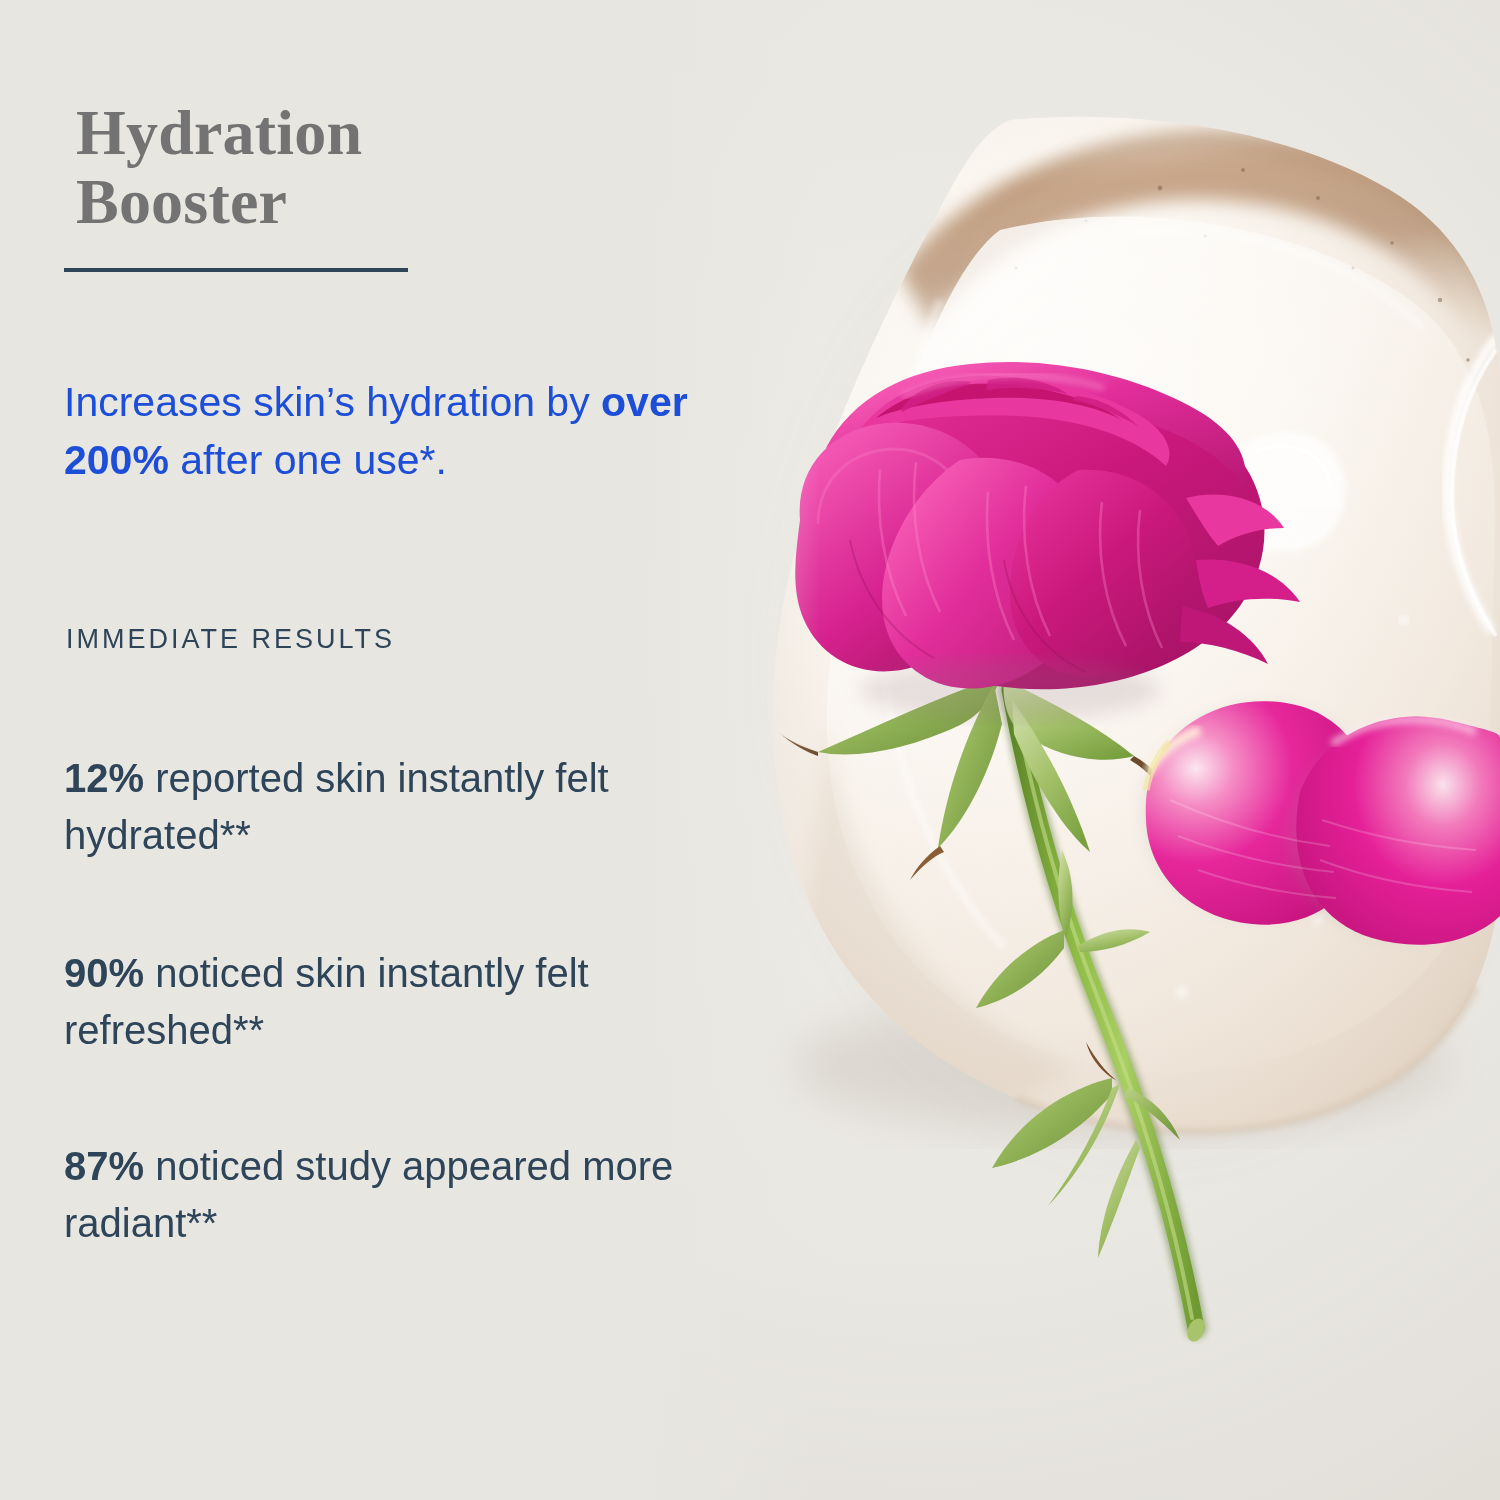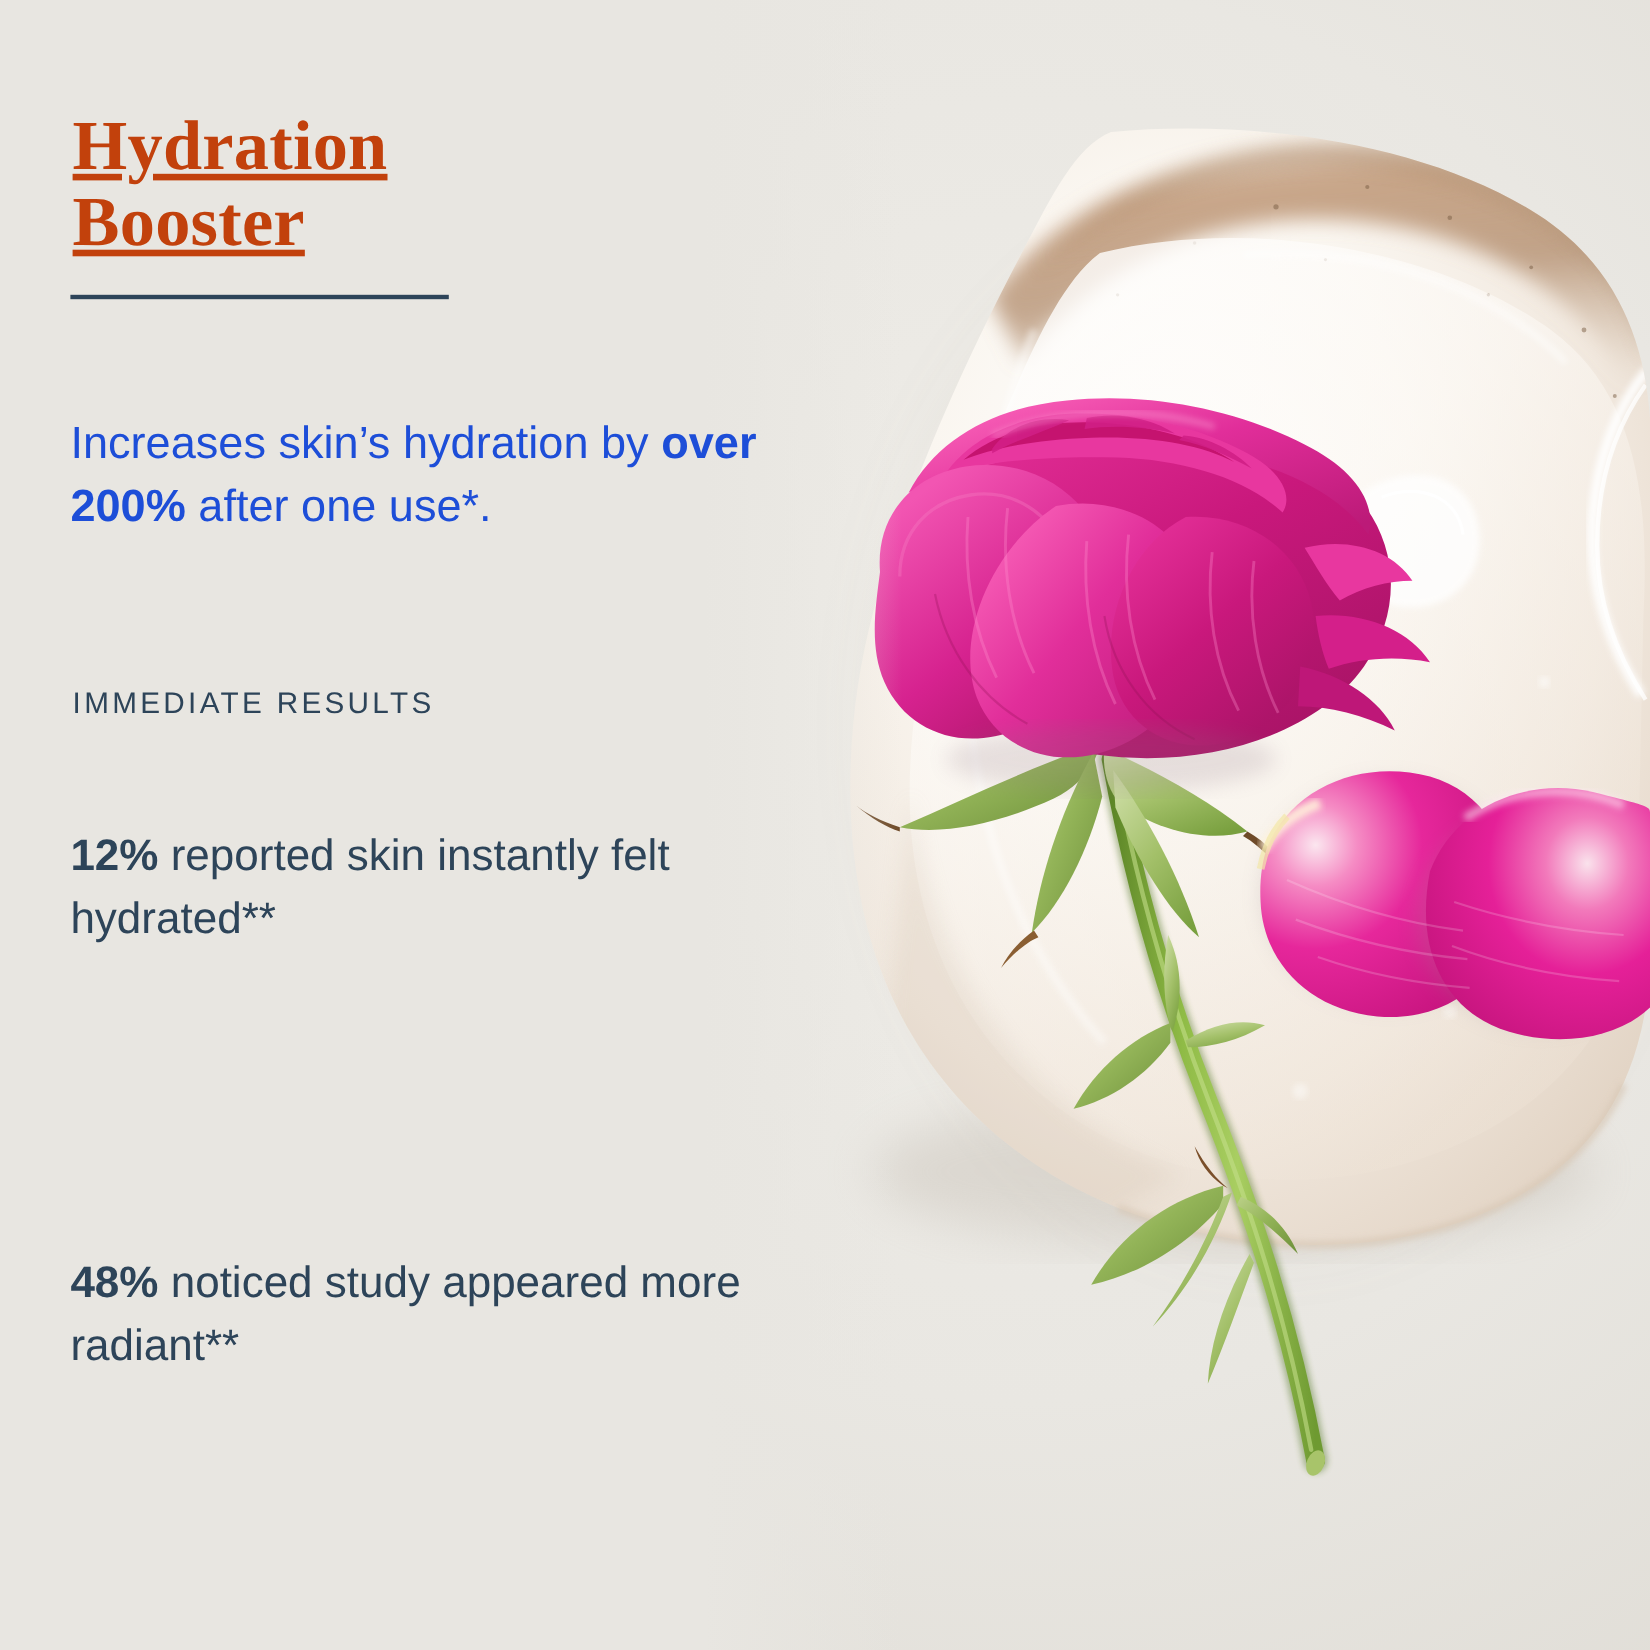--- a/index.html
+++ b/index.html
@@ -28,30 +28,29 @@
   
   #text-col {
     position: absolute;
     left: 0; top: 0;
     width: 800px;
     height: 1500px;
   }
 
   .title {
     position: absolute;
-    left: 66px;
+    left: 76px;
     top: 55px;
     width: 560px;
     font-family: "Liberation Serif", serif;
     font-size: 64px;
     line-height: 1.08;
-    color: #c2410c;
+    color: #737373;
     letter-spacing: 0.2px;
     white-space: pre-line;
-    text-decoration: underline;
   }
 
   .rule {
     position: absolute;
     left: 64px;
     top: 268px;
     width: 344px;
     height: 4px;
     background: #2D4459;
   }
@@ -466,20 +465,23 @@
     <p class="lede">
       <span>Increases skin’s hydration by </span><b>over 200%</b><span> after one use*.</span>
     </p>
 
     <div class="section-label">IMMEDIATE RESULTS</div>
 
     <p class="stat stat-1">
       <b>12%</b><span> reported skin instantly felt hydrated**</span>
     </p>
 
+    <p class="stat stat-2">
+      <b>90%</b><span> noticed skin instantly felt refreshed**</span>
+    </p>
 
     <p class="stat stat-3">
-      <b>48%</b><span> noticed study appeared more radiant**</span>
+      <b>87%</b><span> noticed study appeared more radiant**</span>
     </p>
 
 
   </div>
 </div>
 
 </body></html>

